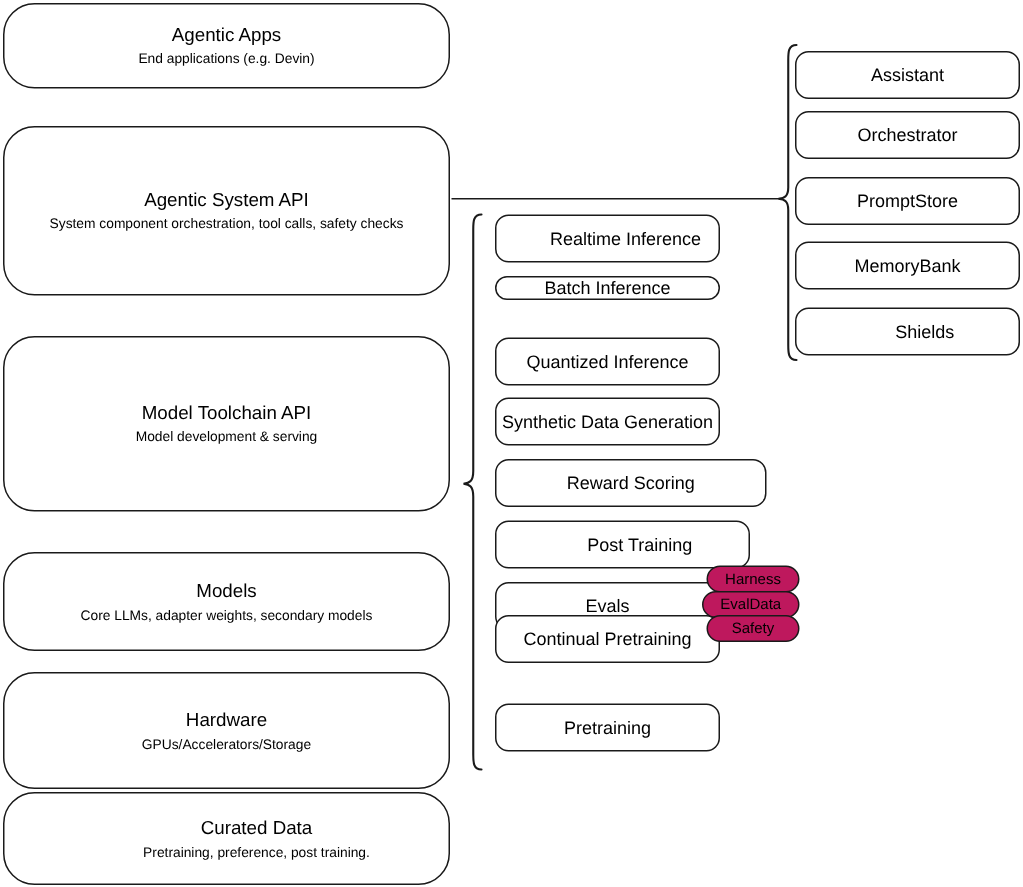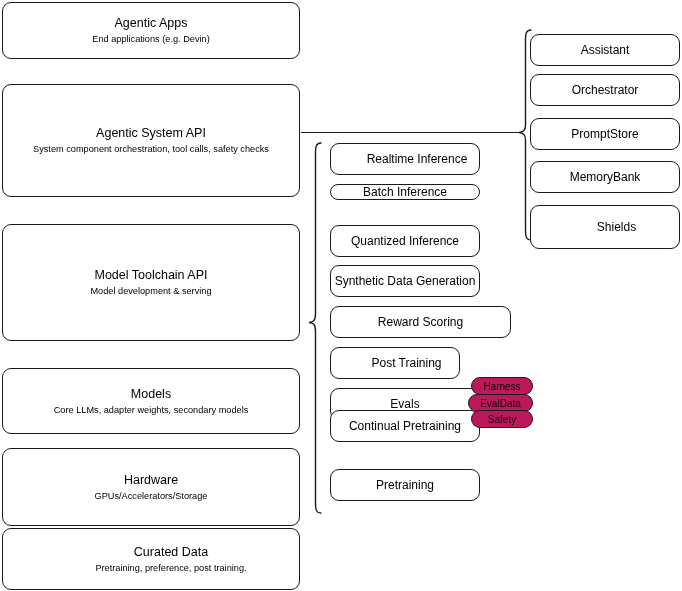--- a/index.html
+++ b/index.html
@@ -14,21 +14,21 @@
     height: 591px;
     background: #ffffff;
     font-family: "Liberation Sans", sans-serif;
     color: #000000;
     overflow: hidden;
   }
   .box {
     position: absolute;
     box-sizing: border-box;
     border: 1.4px solid #1a1a1a;
-    border-radius: 9px;
+    border-radius: 21px;
     background: #ffffff;
     display: flex;
     flex-direction: column;
     align-items: center;
     justify-content: center;
     text-align: center;
     z-index: 3;
   }
   .box .title {
     font-size: 12.5px;
@@ -132,28 +132,28 @@
     <svg width="14" height="212" viewBox="0 0 14 212" fill="none" xmlns="http://www.w3.org/2000/svg">
       <path d="M13 1 C7.5 1 7.5 6 7.5 11 L7.5 96 C7.5 102 5 103 1 103.5 C5 104 7.5 105 7.5 111 L7.5 201 C7.5 206 7.5 211 13 211" stroke="#1a1a1a" stroke-width="1.4" stroke-linecap="round" fill="none"></path>
     </svg>
   </div>
 
   <div class="chip" style="left:330px; top:143px; width:150px; height:32px;padding-left:24px;">Realtime Inference</div>
   <div class="chip" style="left:330px; top:184px; width:150px; height:16px;">Batch Inference</div>
   <div class="chip" style="left:330px; top:225px; width:150px; height:32px;">Quantized Inference</div>
   <div class="chip" style="left:330px; top:265px; width:150px; height:32px;">Synthetic Data Generation</div>
   <div class="chip" style="left:330px; top:306px; width:181px; height:32px;">Reward Scoring</div>
-  <div class="chip" style="left:330px; top:347px; width:130px; height:32px;padding-left:23px;">Post Training</div>
+  <div class="chip" style="left:330px; top:347px; width:170px; height:32px;padding-left:23px;">Post Training</div>
   <div class="chip" style="left:330px; top:388px; width:150px; height:32px;">Evals</div>
   <div class="chip" style="left:330px; top:410px; width:150px; height:32px;">Continual Pretraining</div>
   <div class="chip" style="left:330px; top:469px; width:150px; height:32px;">Pretraining</div>
 
   <div class="pill" style="left:471px; top:377px; width:62px; height:18px;">Harness</div>
   <div class="pill" style="left:468px; top:394px; width:65px; height:18px;">EvalData</div>
   <div class="pill" style="left:471px; top:410px; width:62px; height:18px;">Safety</div>
 
   <div class="chip" style="left:530px; top:34px; width:150px; height:32px;">Assistant</div>
   <div class="chip" style="left:530px; top:74px; width:150px; height:32px;">Orchestrator</div>
   <div class="chip" style="left:530px; top:118px; width:150px; height:32px;">PromptStore</div>
   <div class="chip" style="left:530px; top:161px; width:150px; height:32px;">MemoryBank</div>
-  <div class="chip" style="left:530px; top:205px; width:150px; height:44px;padding-left:23px;">Shields</div>
+  <div class="chip" style="left:530px; top:205px; width:150px; height:32px;padding-left:23px;">Shields</div>
 
 </div>
 
 </body></html>

